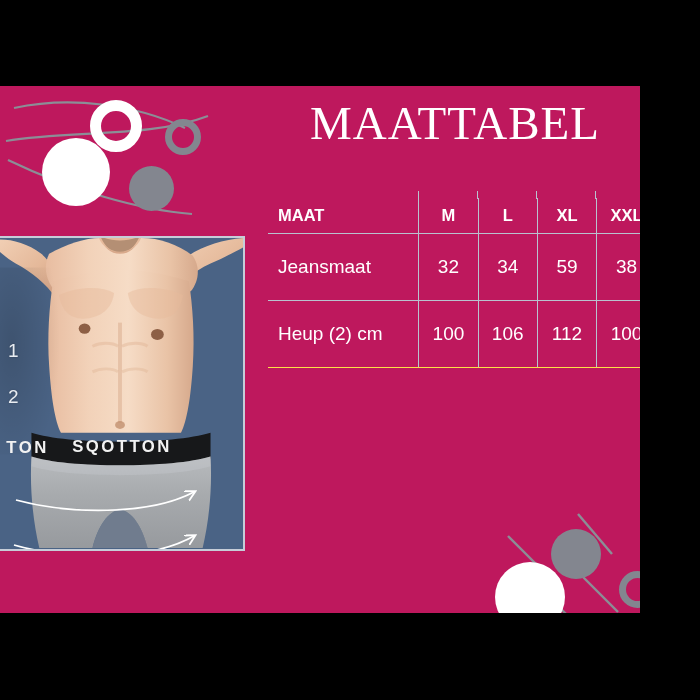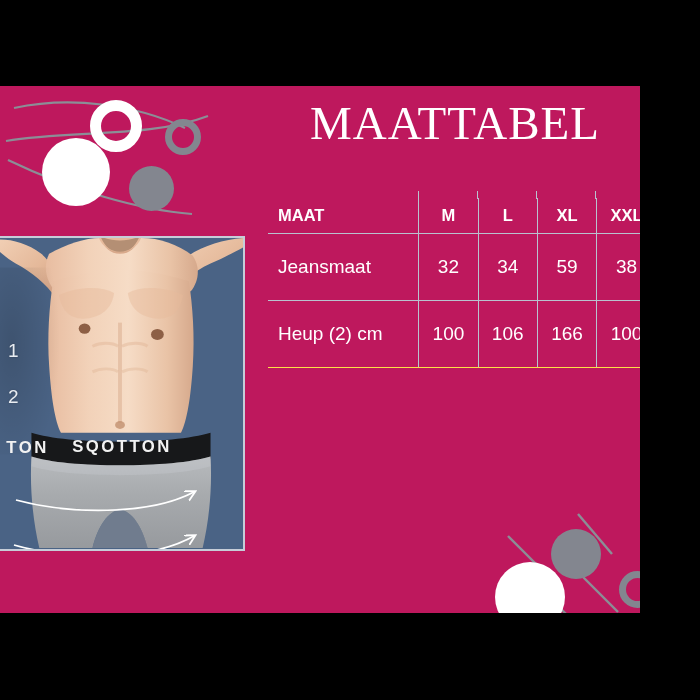--- a/index.html
+++ b/index.html
@@ -271,21 +271,21 @@
           <td class="col-label">Jeansmaat</td>
           <td class="col-size">32</td>
           <td class="col-size">34</td>
           <td class="col-size">59</td>
           <td class="col-size">38</td>
         </tr>
         <tr>
           <td class="col-label">Heup (2) cm</td>
           <td class="col-size">100</td>
           <td class="col-size">106</td>
-          <td class="col-size">166</td>
+          <td class="col-size">112</td>
           <td class="col-size">100</td>
         </tr>
       </tbody>
     </table>
 
   </div>
 
   <div id="bar-top" class="bar"></div>
   <div id="bar-bottom" class="bar"></div>
 </div>

